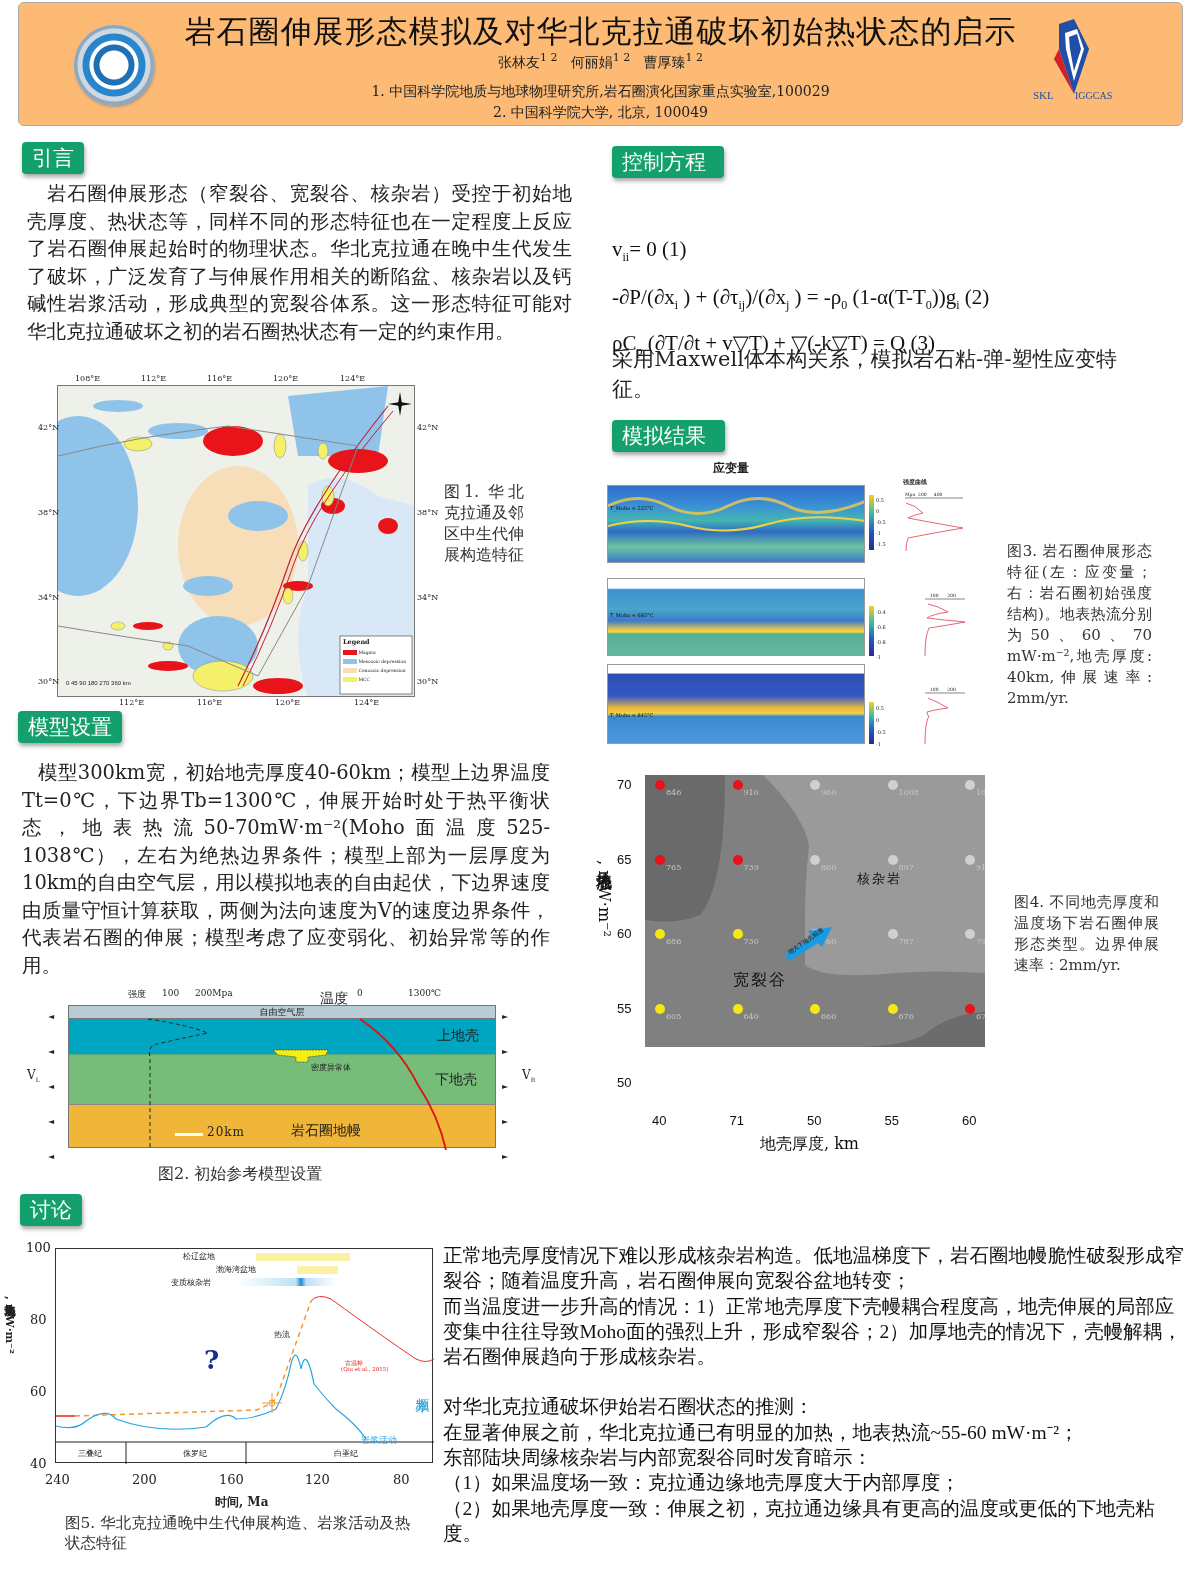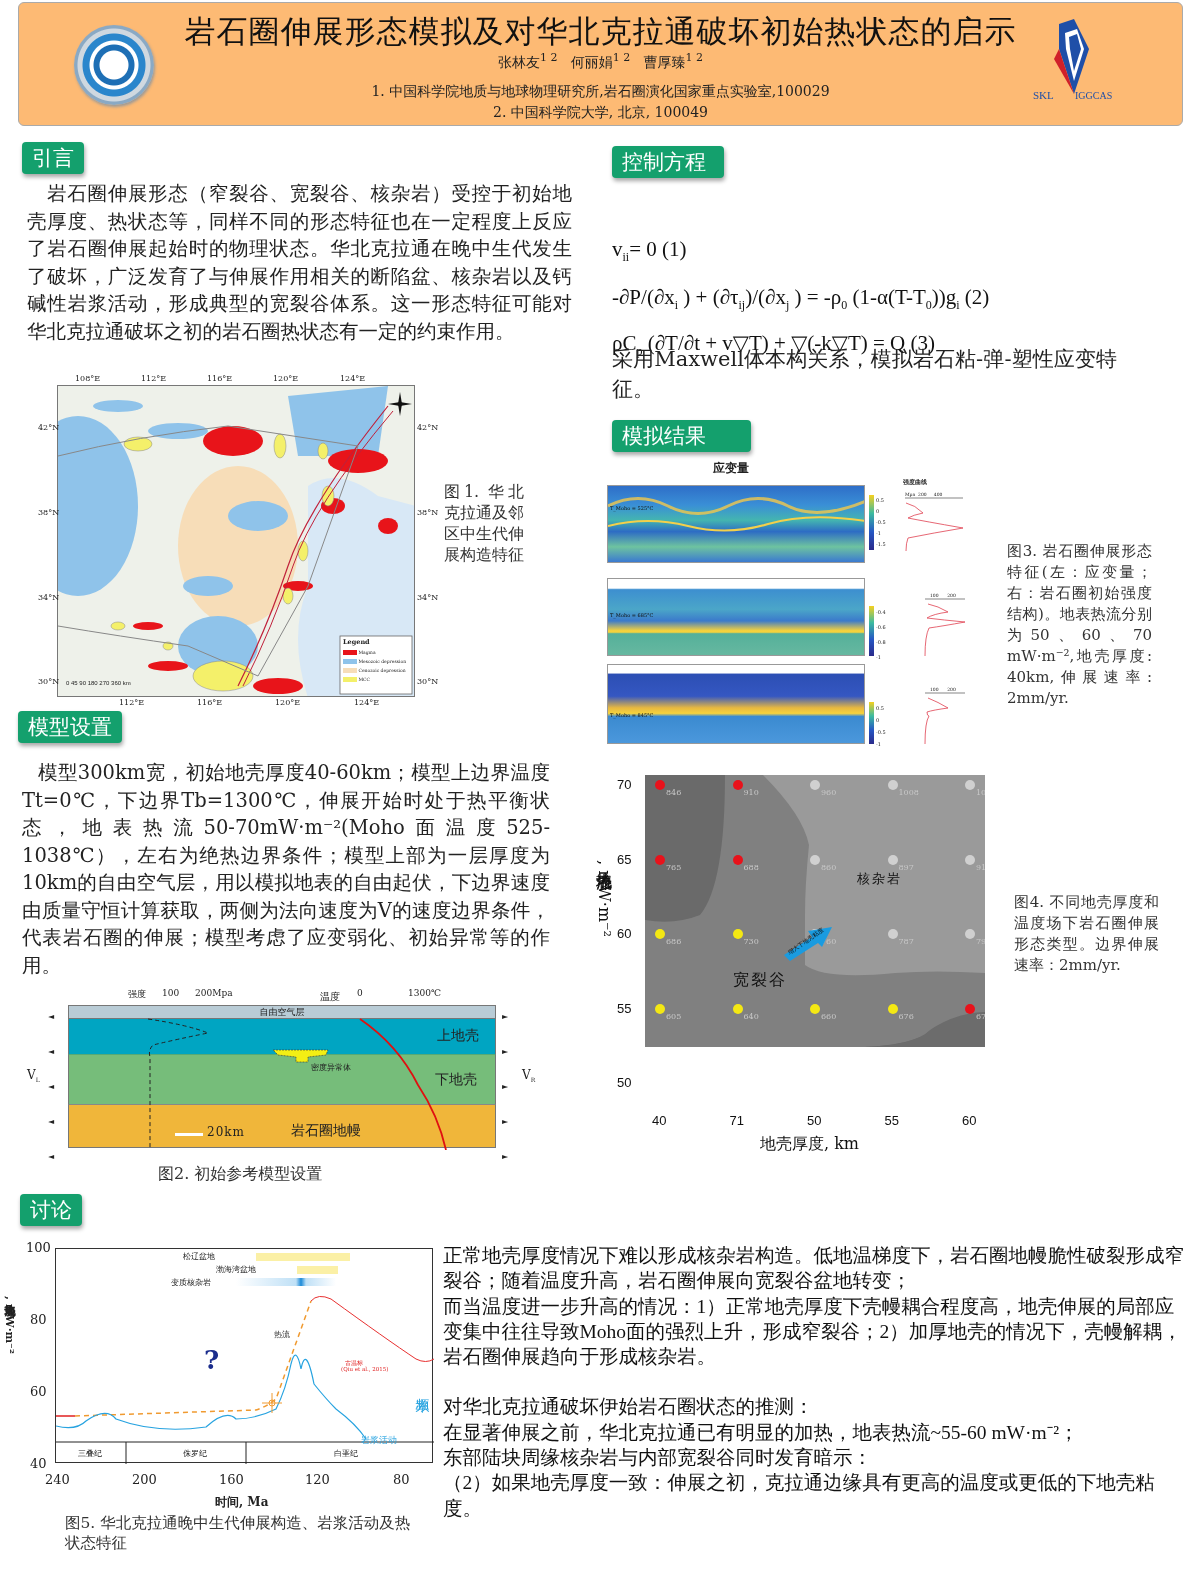--- a/index.html
+++ b/index.html
@@ -160,21 +160,21 @@
 </div>
 <div class="abs caption" style="left:444px;top:481px;width:80px;font-size:16px;line-height:21px;text-align:justify">图1. 华北克拉通及邻区中生代伸展构造特征</div>
 
 <div class="abs sec" style="left:18px;top:711px">模型设置</div>
 <div class="abs para" style="left:22px;top:759px;width:528px;line-height:27.5px;text-indent:16px">模型300km宽，初始地壳厚度40-60km；模型上边界温度Tt=0℃，下边界Tb=1300℃，伸展开始时处于热平衡状态，地表热流50-70mW·m⁻²(Moho面温度525-1038℃），左右为绝热边界条件；模型上部为一层厚度为10km的自由空气层，用以模拟地表的自由起伏，下边界速度由质量守恒计算获取，两侧为法向速度为V的速度边界条件，代表岩石圈的伸展；模型考虑了应变弱化、初始异常等的作用。</div>
 
 <div class="abs" style="left:20px;top:985px;width:500px;height:180px">
   <div class="abs" style="left:108px;top:3px;font-size:9px">强度</div>
   <div class="abs" style="left:142px;top:3px;font-size:9px">100</div>
   <div class="abs" style="left:175px;top:3px;font-size:9px">200Mpa</div>
-  <div class="abs" style="left:300px;top:5px;font-size:10px">温度</div>
+  <div class="abs" style="left:300px;top:5px;font-size:14px">温度</div>
   <div class="abs" style="left:337px;top:3px;font-size:9px">0</div>
   <div class="abs" style="left:388px;top:3px;font-size:9px">1300℃</div>
 
   <div class="abs" style="left:48px;top:20px;width:428px;height:14px;background:#b9ccd6;border:1px solid #777">
     <div style="text-align:center;font-size:9px;line-height:12px">自由空气层</div>
   </div>
   <div class="abs" style="left:48px;top:34px;width:428px;height:35px;background:#00a5c2;border-left:1px solid #777;border-right:1px solid #777">
     <div class="abs" style="right:16px;top:8px;font-size:14px">上地壳</div>
   </div>
   <div class="abs" style="left:48px;top:69px;width:428px;height:50px;background:#76bd7a;border-left:1px solid #777;border-right:1px solid #777;border-top:1px solid #5a7">
@@ -198,21 +198,21 @@
   <div class="abs" style="left:502px;top:83px;font-size:12px"><span>V</span><sub style="font-size:6px">R</sub></div>
 </div>
 <div class="abs caption" style="left:158px;top:1164px;font-size:16px">图2. 初始参考模型设置</div>
 
 <div class="abs sec" style="left:612px;top:146px;width:112px">控制方程</div>
 <div class="abs eq" style="left:612px;top:192px"><span>v</span><sub>ii</sub><span>= 0   (1)</span></div>
 <div class="abs eq" style="left:612px;top:240px;white-space:nowrap"><span>-∂P/(∂x</span><sub>i</sub><span> ) + (∂τ</span><sub>ij</sub><span>)/(∂x</span><sub>j</sub><span> ) = -ρ</span><sub>0</sub><span> (1-α(T-T</span><sub>0</sub><span>))g</span><sub>i</sub><span>  (2)</span></div>
 <div class="abs eq" style="left:612px;top:286px;white-space:nowrap"><span>ρC</span><sub>p</sub><span> (∂T/∂t + v▽T) + ▽(-k▽T) = Q   (3)</span></div>
 <div class="abs para" style="left:612px;top:344px;width:505px;font-size:21px;line-height:30px">采用Maxwell体本构关系，模拟岩石粘-弹-塑性应变特征。</div>
 
-<div class="abs sec" style="left:612px;top:420px;width:139px">模拟结果</div>
+<div class="abs sec" style="left:612px;top:420px;width:113px">模拟结果</div>
 <div class="abs" style="left:713px;top:460px;font-family:'DejaVu Sans',sans-serif;font-size:12px;font-weight:bold">应变量</div>
 <div class="abs" style="left:903px;top:478px;font-family:'DejaVu Sans',sans-serif;font-size:6px;font-weight:bold">强度曲线</div>
 
 <div class="abs panel" style="left:607px;top:485px;background:linear-gradient(180deg,#2e6ec8 0%,#3a8fd6 25%,#44b5b0 45%,#2d6cc4 60%,#6ec3a0 80%,#3b7ad0 100%)">
   <svg width="258" height="78">
       <path d="M0,20 Q30,5 60,20 T120,20 T180,20 T258,15" stroke="#f3c84b" stroke-width="3" fill="none" opacity="0.8"></path>
       <path d="M0,40 Q40,30 80,40 T160,38 T258,35" stroke="#f3d04b" stroke-width="2" fill="none"></path>
     </svg>
   <div class="abs" style="left:2px;top:19px;font-size:5px;color:#111">T_Moho = 525°C</div>
 </div>
@@ -281,21 +281,21 @@
       <div class="dotlbl" style="left: 98.5px; top: 13px;">910</div>
       <div class="dot" style="left: 165px; top: 5px; background: rgb(208, 208, 208);"></div>
       <div class="dotlbl" style="left: 176px; top: 13px;">960</div>
       <div class="dot" style="left: 242.5px; top: 5px; background: rgb(208, 208, 208);"></div>
       <div class="dotlbl" style="left: 253.5px; top: 13px;">1008</div>
       <div class="dot" style="left: 320px; top: 5px; background: rgb(208, 208, 208);"></div>
       <div class="dotlbl" style="left: 331px; top: 13px;">1038</div>
       <div class="dot" style="left: 10px; top: 79.5px; background: rgb(232, 18, 27);"></div>
       <div class="dotlbl" style="left: 21px; top: 87.5px;">765</div>
       <div class="dot" style="left: 87.5px; top: 79.5px; background: rgb(232, 18, 27);"></div>
-      <div class="dotlbl" style="left: 98.5px; top: 87.5px;">688</div>
+      <div class="dotlbl" style="left: 98.5px; top: 87.5px;">739</div>
       <div class="dot" style="left: 165px; top: 79.5px; background: rgb(208, 208, 208);"></div>
       <div class="dotlbl" style="left: 176px; top: 87.5px;">860</div>
       <div class="dot" style="left: 242.5px; top: 79.5px; background: rgb(208, 208, 208);"></div>
       <div class="dotlbl" style="left: 253.5px; top: 87.5px;">897</div>
       <div class="dot" style="left: 320px; top: 79.5px; background: rgb(208, 208, 208);"></div>
       <div class="dotlbl" style="left: 331px; top: 87.5px;">918</div>
       <div class="dot" style="left: 10px; top: 154px; background: rgb(244, 232, 19);"></div>
       <div class="dotlbl" style="left: 21px; top: 162px;">686</div>
       <div class="dot" style="left: 87.5px; top: 154px; background: rgb(244, 232, 19);"></div>
       <div class="dotlbl" style="left: 98.5px; top: 162px;">730</div>
@@ -410,14 +410,15 @@
 <div class="abs" style="left:215px;top:1494px;font-size:12px;font-weight:bold">时间, Ma</div>
 <div class="abs caption" style="left:65px;top:1513px;width:350px;font-size:15.5px;line-height:20px">图5. 华北克拉通晚中生代伸展构造、岩浆活动及热状态特征</div>
 
 <div class="abs" style="left:443px;top:1243px;width:742px;font-family:'Liberation Serif',serif;font-size:19.5px;line-height:25.3px;color:#111">
   <div>正常地壳厚度情况下难以形成核杂岩构造。低地温梯度下，岩石圈地幔脆性破裂形成窄裂谷；随着温度升高，岩石圈伸展向宽裂谷盆地转变；</div>
   <div>而当温度进一步升高的情况：1）正常地壳厚度下壳幔耦合程度高，地壳伸展的局部应变集中往往导致Moho面的强烈上升，形成窄裂谷；2）加厚地壳的情况下，壳幔解耦，岩石圈伸展趋向于形成核杂岩。</div>
   <div style="height:25px"></div>
   <div>对华北克拉通破坏伊始岩石圈状态的推测：</div>
   <div>在显著伸展之前，华北克拉通已有明显的加热，地表热流~55-60 mW·m⁻²；</div>
   <div>东部陆块周缘核杂岩与内部宽裂谷同时发育暗示：</div>
+  <div>（1）如果温度场一致：克拉通边缘地壳厚度大于内部厚度；</div>
   <div>（2）如果地壳厚度一致：伸展之初，克拉通边缘具有更高的温度或更低的下地壳粘度。</div>
 </div>
 
 </body></html>

